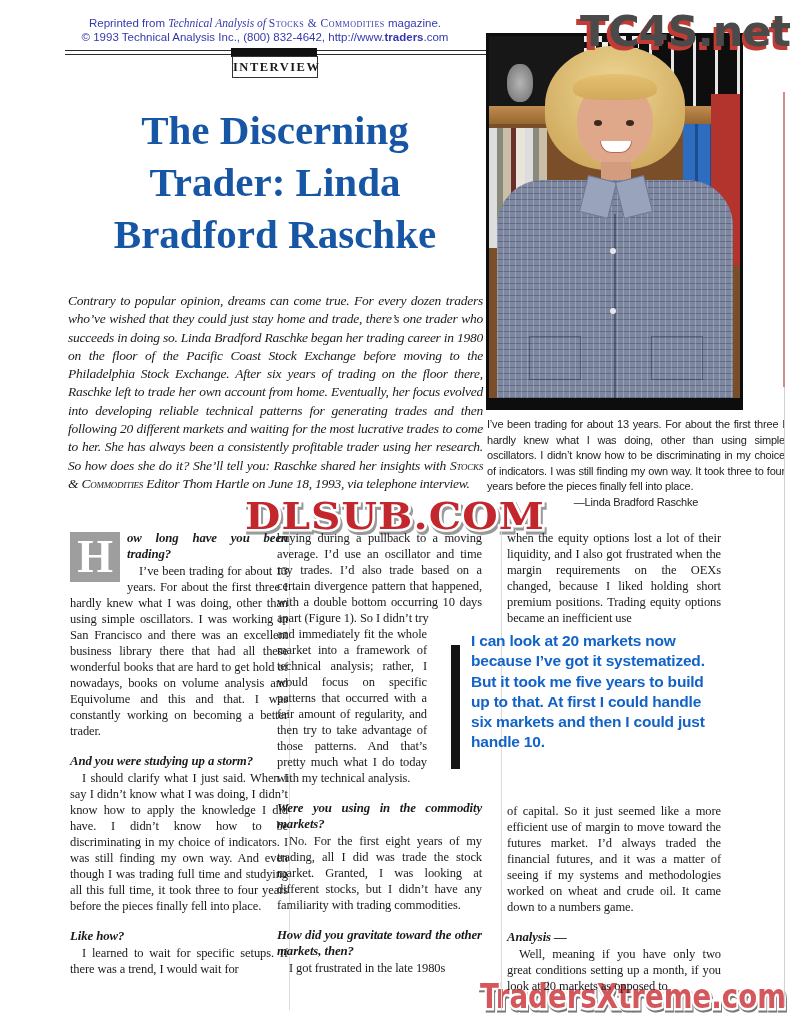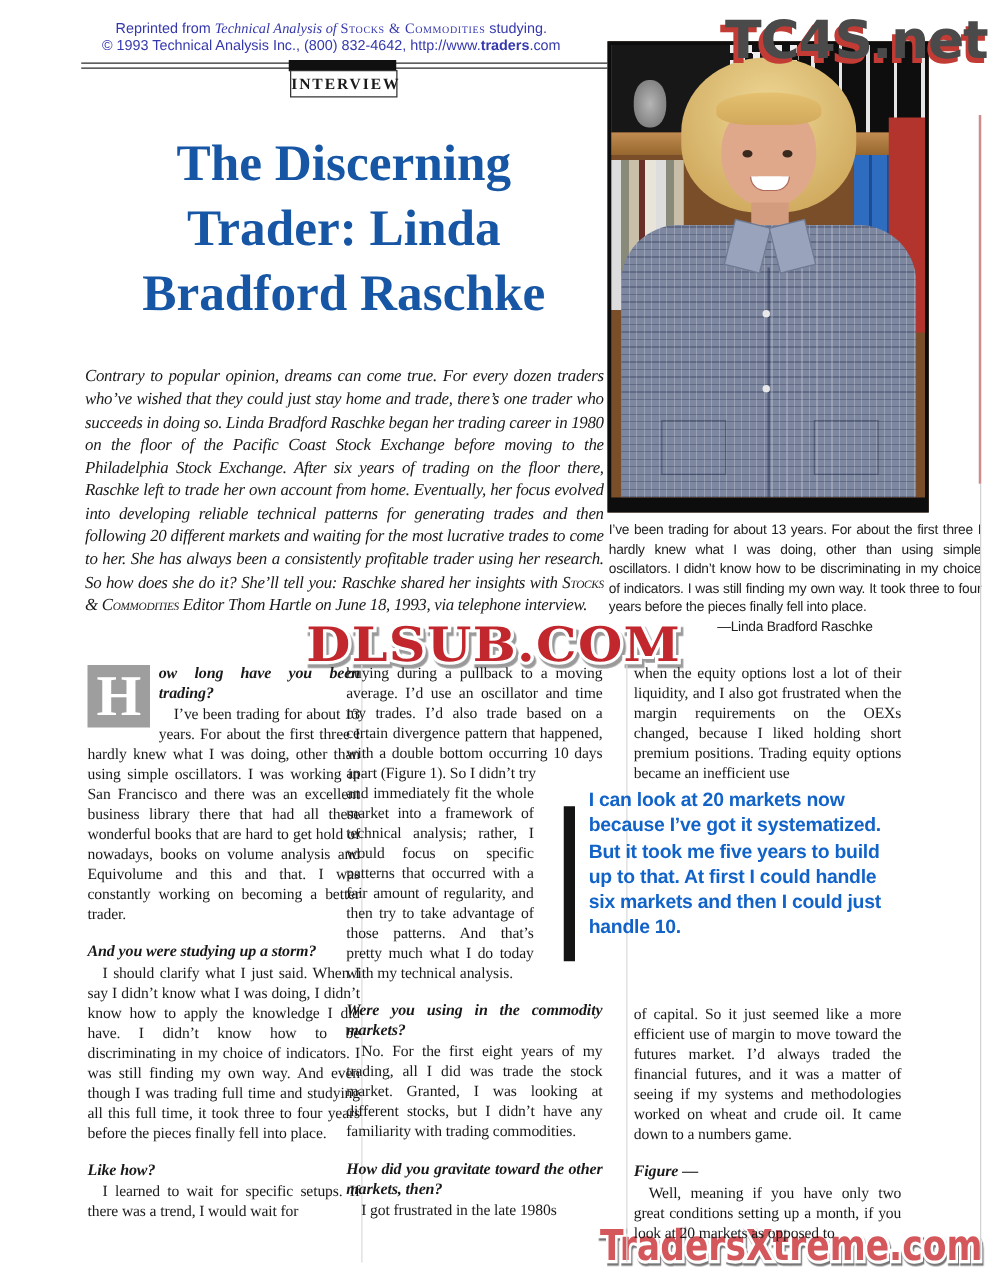--- a/index.html
+++ b/index.html
@@ -78,21 +78,21 @@
   .sc-pocket{border:1px solid rgba(25,35,65,.4);}
   .edge-red{background:#d08c8c;}
   .edge-gray{background:#d2d2d2;}
 </style>
 </head>
 <body>
 
 <div id="page">
 
   <div class="abs reprint" style="left:40px;top:16px;width:450px;">
-    <div><span>Reprinted from </span><span class="it">Technical Analysis of </span><span class="sc">Stocks &amp; Commodities</span><span> studying.</span></div>
+    <div><span>Reprinted from </span><span class="it">Technical Analysis of </span><span class="sc">Stocks &amp; Commodities</span><span> magazine.</span></div>
     <div><span>© 1993 Technical Analysis Inc., (800) 832-4642, http://www.</span><span class="b">traders</span><span>.com</span></div>
   </div>
 
   <div class="abs rule2" style="left:65px;top:50px;width:421px;"></div>
   <div class="abs intbar" style="left:231px;top:48px;width:86px;height:9px;"></div>
   <div class="abs intbox" style="left:232px;top:56px;width:84px;height:20px;">INTERVIEW</div>
 
   <div class="abs title" style="left:65px;top:104px;width:420px;">
     <div>The Discerning</div>
     <div>Trader: Linda</div>
@@ -166,20 +166,20 @@
     <p>I got frustrated in the late 1980s</p>
   </div>
 
   <div class="abs pqbar" style="left:451px;top:645px;width:9px;height:124px;"></div>
   <div class="abs pullquote" style="left:471px;top:631px;width:254px;">I can look at 20 markets now because I’ve got it systematized. But it took me five years to build up to that. At first I could handle six markets and then I could just handle 10.</div>
 
   <div class="abs bodycol" style="left:507px;top:530px;width:214px;">
     <p class="noind">when the equity options lost a lot of their liquidity, and I also got frustrated when the margin requirements on the OEXs changed, because I liked holding short premium positions. Trading equity options became an inefficient use</p>
     <div style="height:177px;"></div>
     <p class="noind">of capital. So it just seemed like a more efficient use of margin to move toward the futures market. I’d always traded the financial futures, and it was a matter of seeing if my systems and methodologies worked on wheat and crude oil. It came down to a numbers game.</p>
-    <div class="q">Figure —</div>
+    <div class="q">Analysis —</div>
     <p>Well, meaning if you have only two great conditions setting up a month, if you look at 20 markets as opposed to</p>
   </div>
 
   <div class="abs edge-red" style="left:783px;top:92px;width:2px;height:295px;"></div>
   <div class="abs edge-gray" style="left:784px;top:387px;width:1px;height:620px;"></div>
 
 </div>
 
 </body></html>

